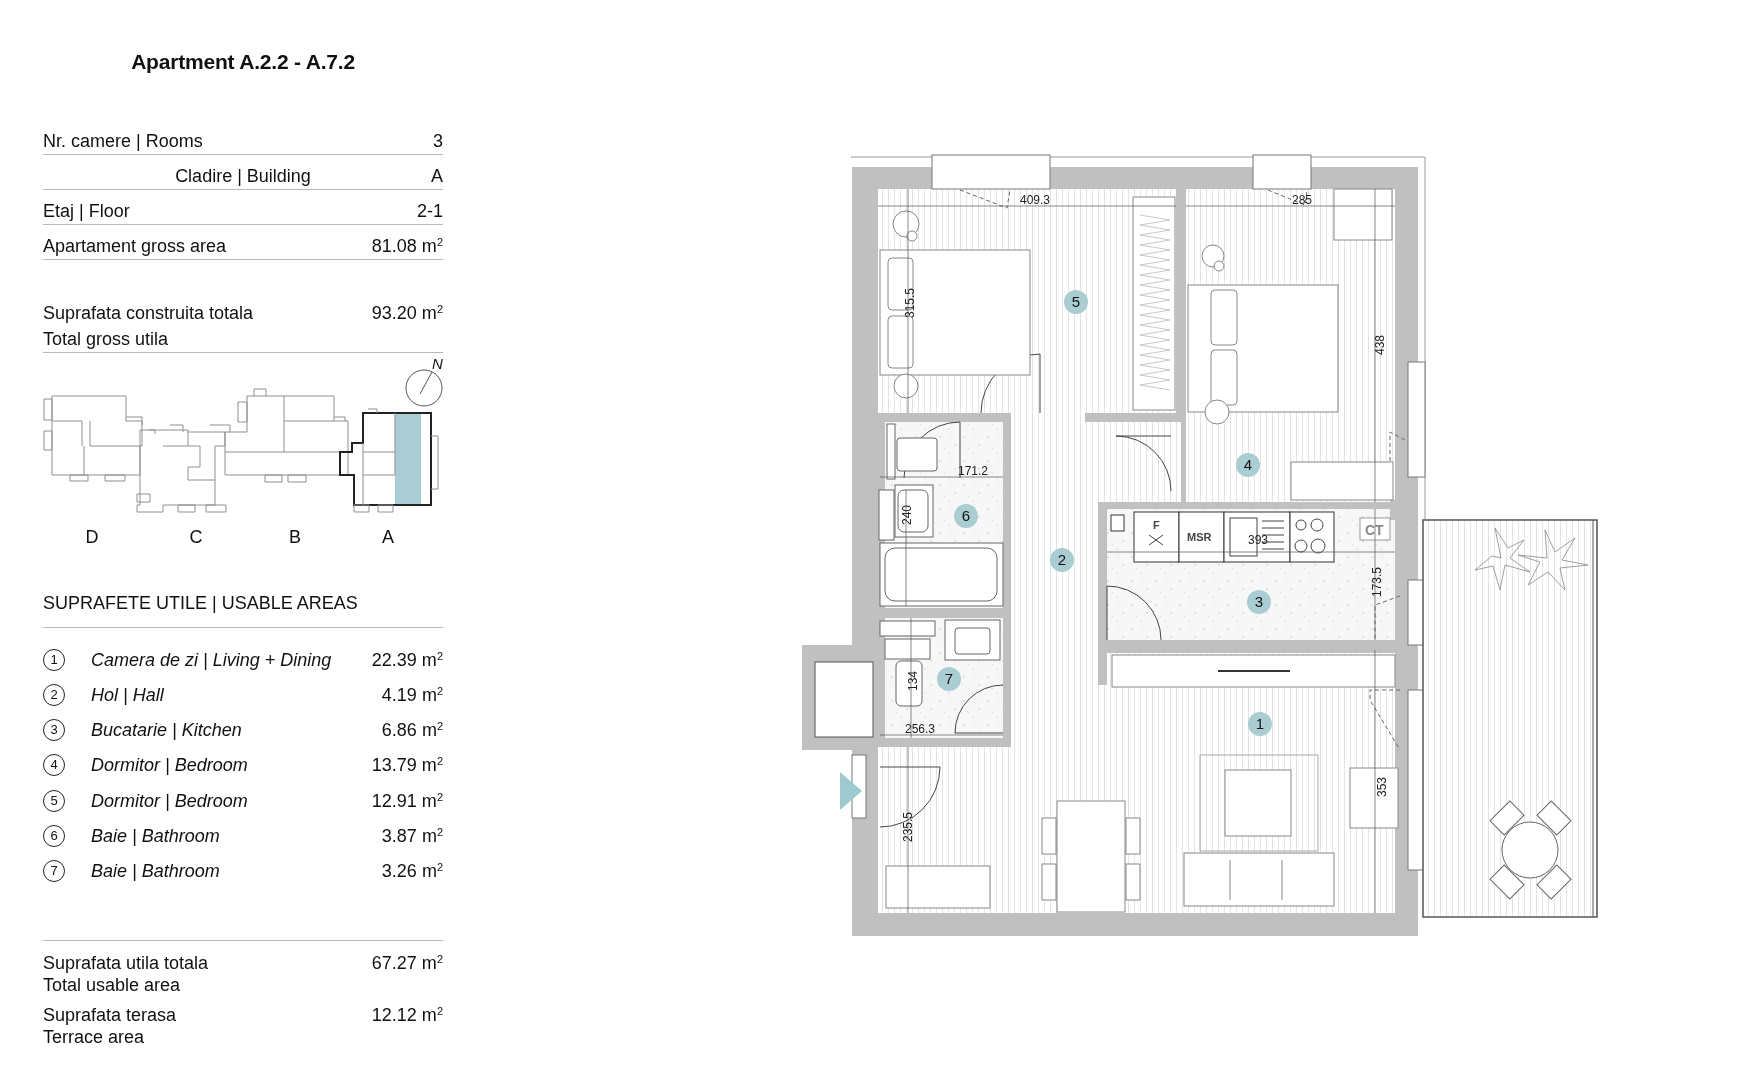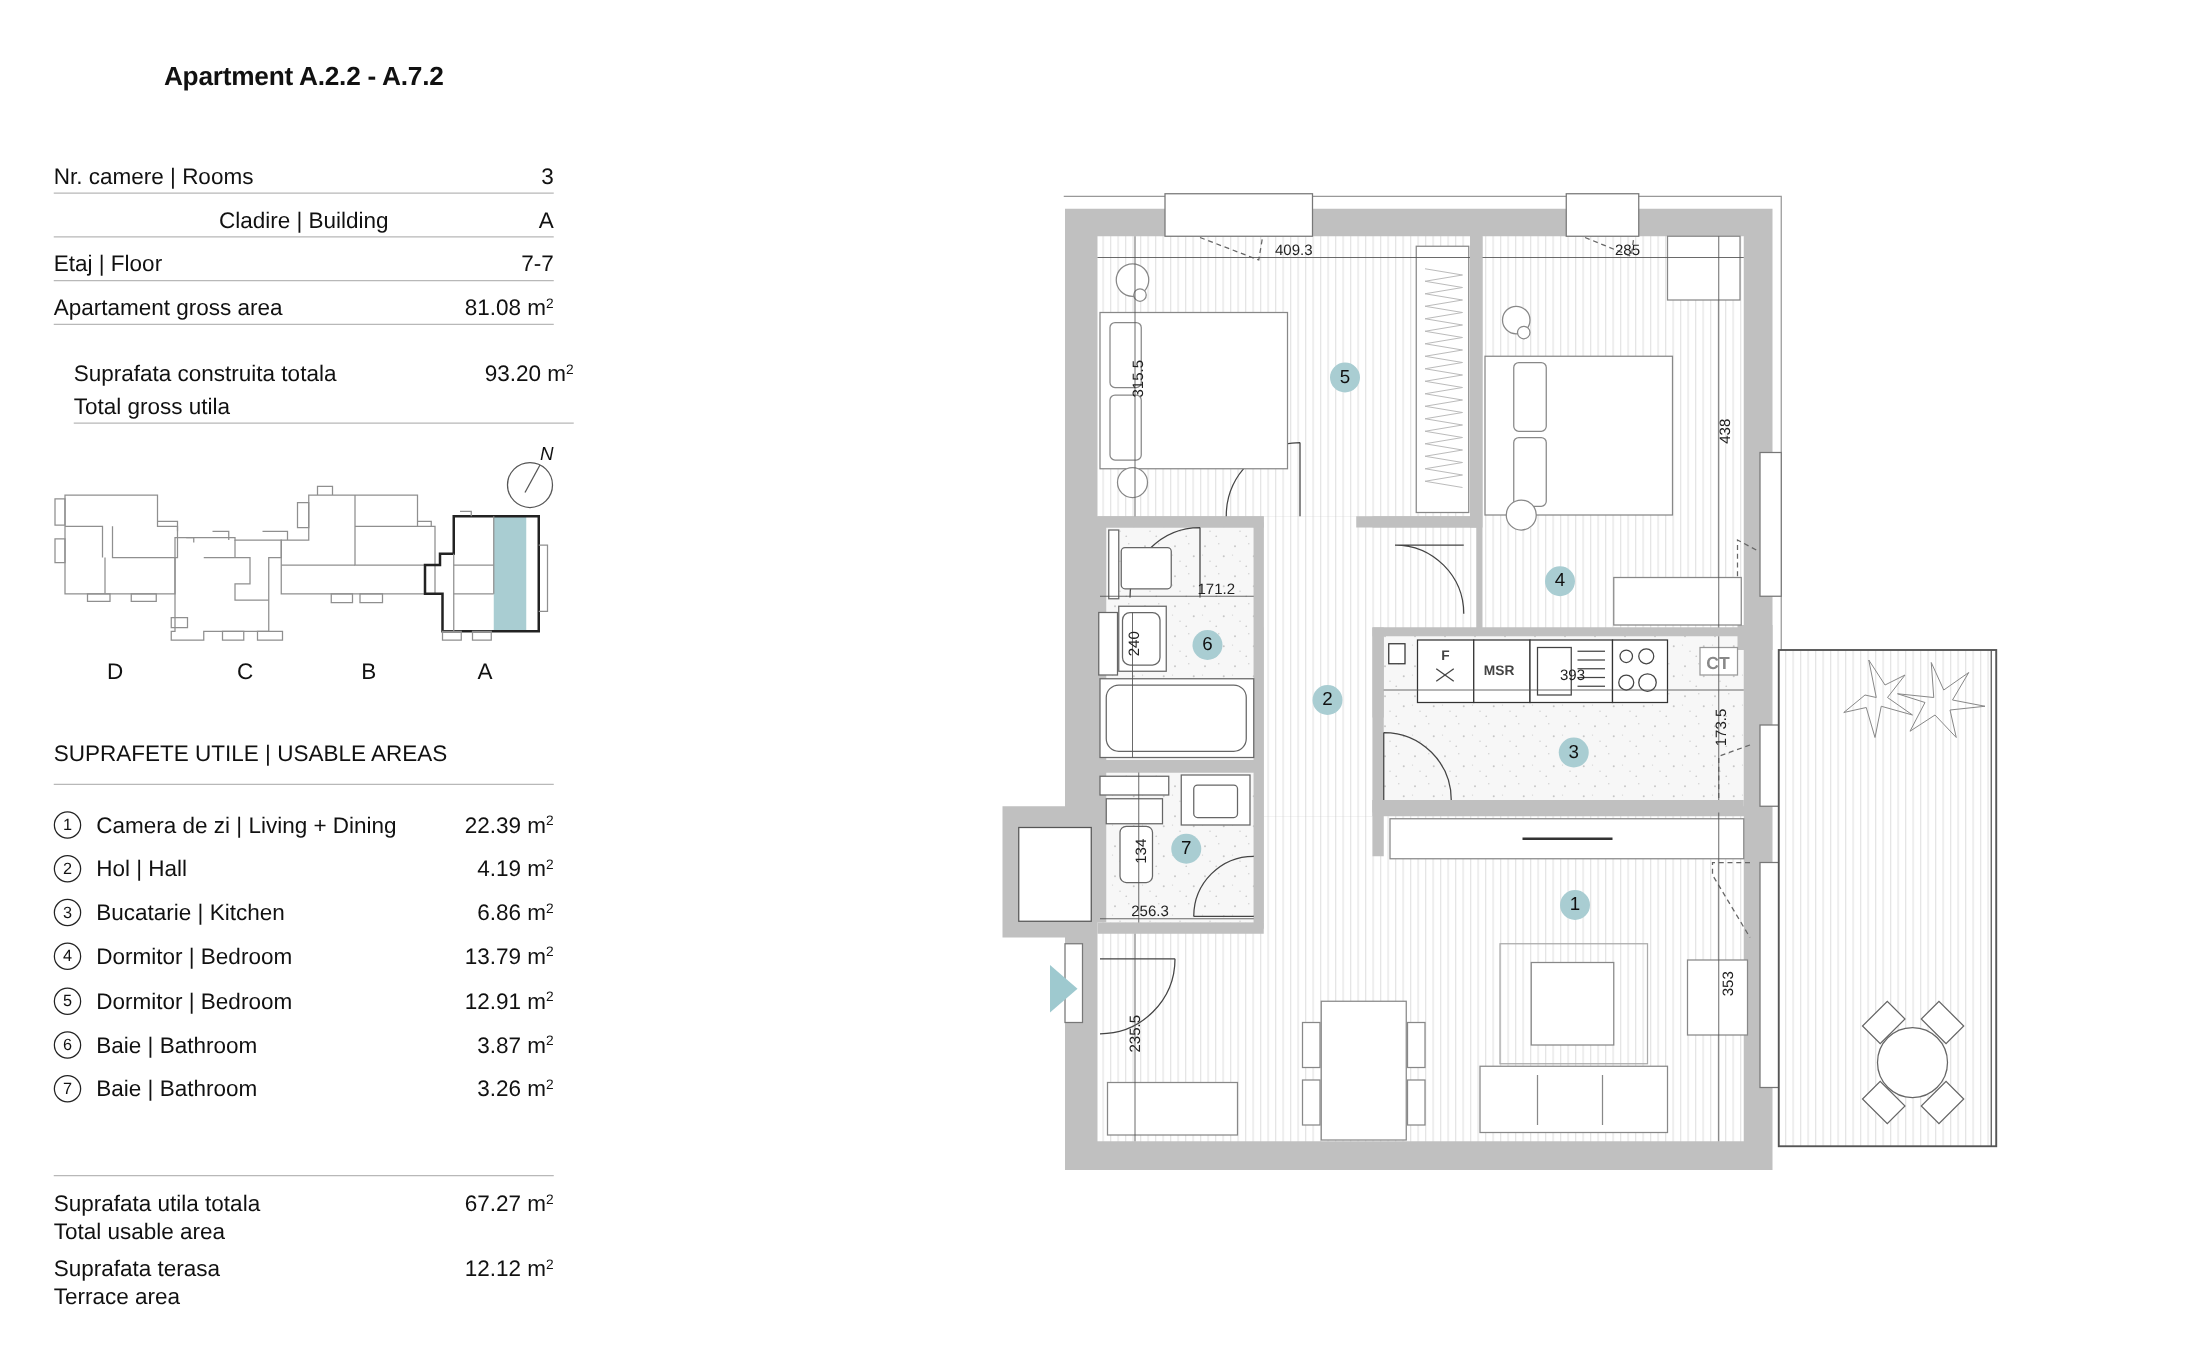--- a/index.html
+++ b/index.html
@@ -10,21 +10,21 @@
   .info-row { position: absolute; left: 43px; width: 400px; border-bottom: 1.5px solid #b8b8b8;
               font-size: 18px; line-height: 26px; }
   .info-row .lbl { display: block; }
   .info-row .val { position: absolute; right: 0; top: 0; }
   sup { font-size: 11px; vertical-align: 6px; line-height: 0; }
   .section-title { position: absolute; left: 43px; top: 593px; width: 400px; font-size: 18px;
                    border-bottom: 1.5px solid #b8b8b8; padding-bottom: 13px; }
   .room-row { position: absolute; left: 43px; width: 400px; height: 30px; font-size: 18px; line-height: 30px; }
   .room-row .num { position: absolute; left: 0; top: 4px; width: 20px; height: 20px; border: 1.2px solid #222;
                    border-radius: 50%; font-size: 13px; line-height: 20px; text-align: center; }
-  .room-row .name { position: absolute; left: 34px; top: 0; }
+  .room-row .name { position: absolute; left: 48px; top: 0; font-style: italic; }
   .room-row .area { position: absolute; right: 0; top: 0; }
   .sep { position: absolute; left: 43px; width: 400px; border-top: 1.5px solid #b8b8b8; }
   .tot-row { position: absolute; left: 43px; width: 400px; font-size: 18px; line-height: 22px; }
   .tot-row .val { position: absolute; right: 0; top: 0; }
   .site-label { position: absolute; top: 527px; font-size: 18px; width: 20px; text-align: center; }
   svg { position: absolute; left: 0; top: 0; }
   .badge { position: absolute; width: 24px; height: 24px; border-radius: 50%; background: #a9cdd2;
            font-size: 15px; line-height: 24px; text-align: center; color: #111; }
   .dim { position: absolute; font-size: 12px; color: #222; }
   .dim.v { transform: rotate(-90deg); transform-origin: center; }
@@ -38,27 +38,27 @@
 <div class="info-row" style="top:128px;">
   <span class="lbl">Nr. camere  |  Rooms</span>
   <span class="val">3</span>
 </div>
 <div class="info-row" style="top:163px;text-align:center;">
   <span class="lbl">Cladire  |  Building</span>
   <span class="val">A</span>
 </div>
 <div class="info-row" style="top:198px;">
   <span class="lbl">Etaj  |  Floor</span>
-  <span class="val">7-7</span>
+  <span class="val">2-1</span>
 </div>
 <div class="info-row" style="top:233px;">
   <span class="lbl">Apartament gross area</span>
   <span class="val"><span>81.08 m</span><sup>2</sup></span>
 </div>
-<div class="info-row" style="top:286px;margin-left:16px;">
+<div class="info-row" style="top:300px;">
   <span class="lbl">Suprafata construita totala</span>
   <span class="lbl">Total gross utila</span>
   <span class="val"><span>93.20 m</span><sup>2</sup></span>
 </div>
 
 <svg width="1764" height="1080" style="pointer-events:none;">
   <g fill="none" stroke="#8f8f8f" stroke-width="1">
 
     <path d="M52,396 H126 V421 H142 V446 H140 V475 H52 Z"></path>
     <path d="M52,421 H82 V446"></path>

